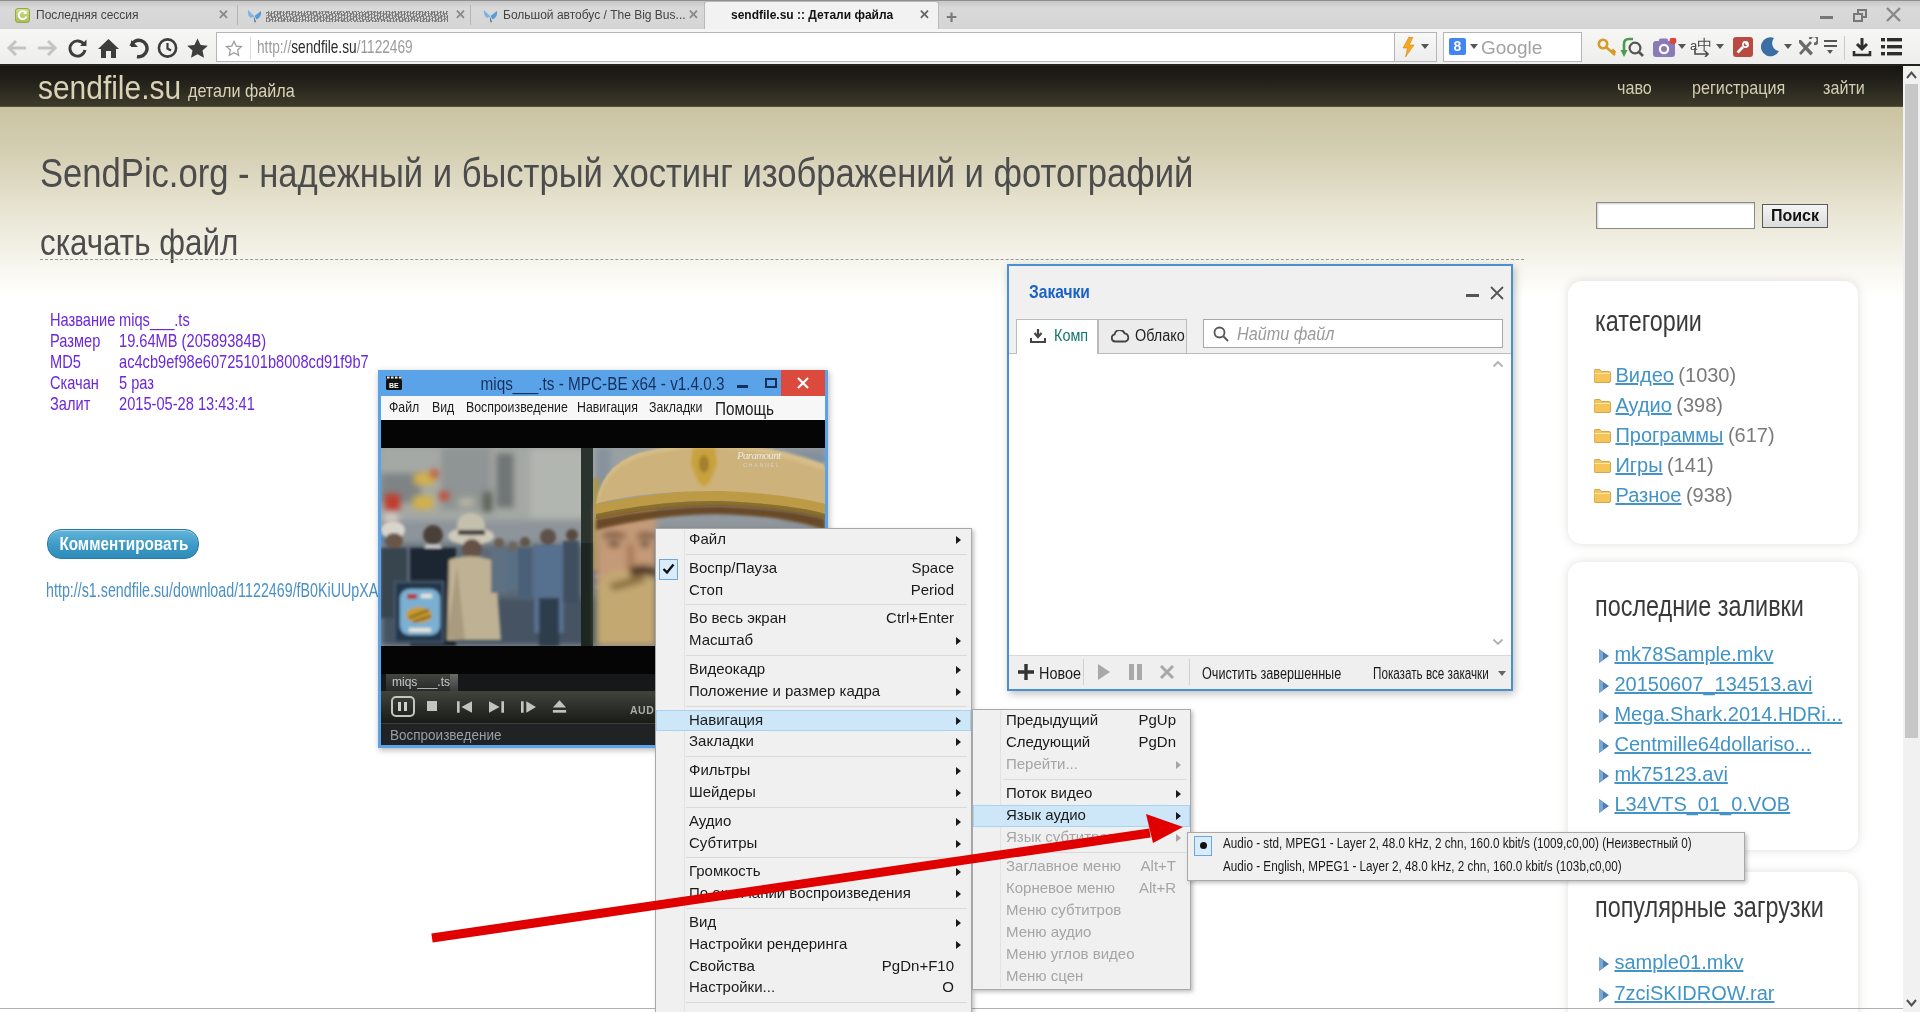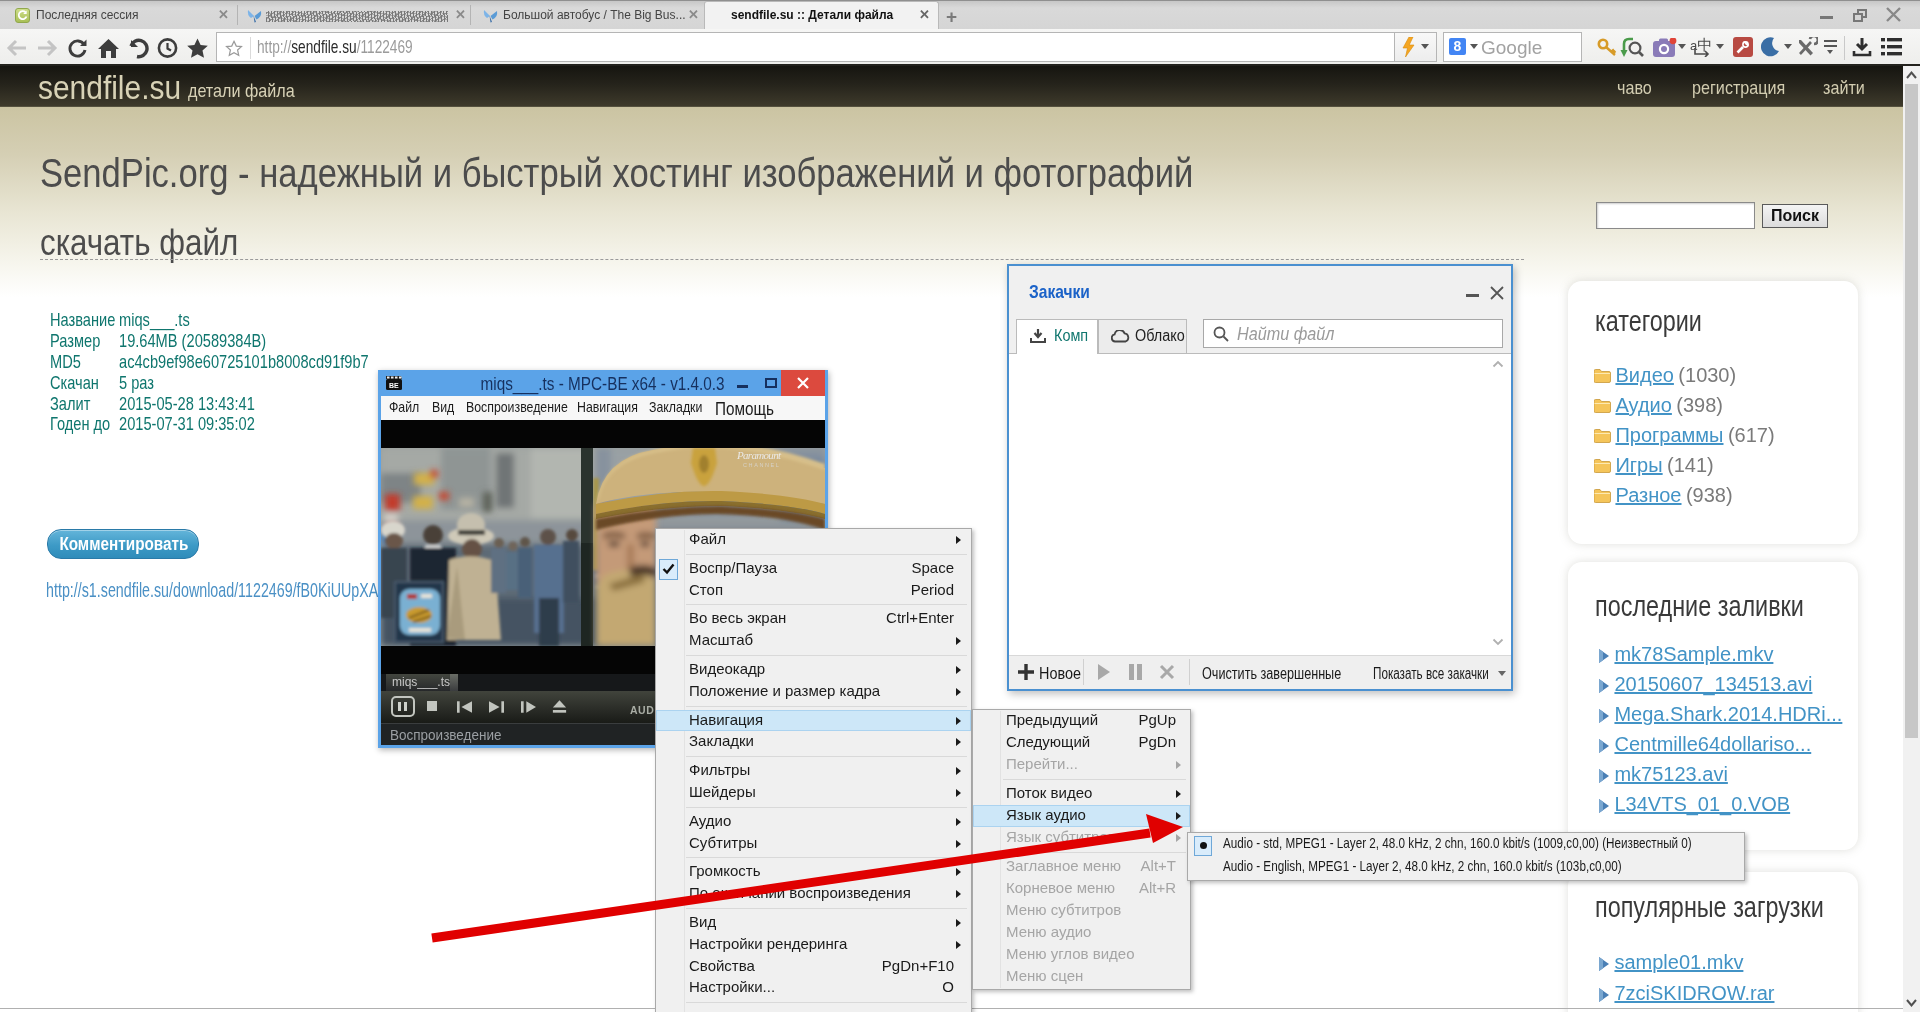--- a/index.html
+++ b/index.html
@@ -13,21 +13,21 @@
 #activetab{left:704px;top:1px;width:235px;height:28px;background:#f2f2f2;border:1px solid #b9b9b9;border-bottom:none;border-radius:3px 3px 0 0}
 #toolbar{left:0;top:29px;width:1920px;height:37px;background:linear-gradient(180deg,#f6f6f5,#eeeeec);border-bottom:2px solid #23221d}
 #urlbox{left:216px;top:32px;width:1179px;height:30px;background:#fff;border:1px solid #b5b5b5;font-size:19px;line-height:28px;color:#9b9b9b;white-space:nowrap}
 #searchbox{left:1443px;top:32px;width:139px;height:30px;background:#fff;border:1px solid #b5b5b5}
 
 #page{left:0;top:66px;width:1903px;height:946px;background:#fff}
 #siteheader{left:0;top:66px;width:1903px;height:41px;background:linear-gradient(180deg,#161510 0%,#25231b 45%,#3e3a2b 100%);border-bottom:1px solid #55513e}
 #pagegrad{left:0;top:107px;width:1903px;height:190px;background:linear-gradient(180deg,#cbc4a2 0%,#d5cfb4 25%,#e8e5d3 55%,#f8f7f0 85%,#ffffff 100%)}
 .hdrlink{top:77px;font-size:19px;color:#d2ccb0}
 h1,h2{font-weight:normal;color:#4c4c4c;white-space:nowrap}
-.filerow{white-space:nowrap;font-size:19px;color:#0f766e;height:20.9px;line-height:20.9px}
+.filerow{white-space:nowrap;font-size:19px;color:#6d28d9;height:20.9px;line-height:20.9px}
 .flab{display:inline-block;width:69px}
 #cmtbtn{left:47px;top:529px;width:152px;height:30px;border-radius:14px;background:linear-gradient(180deg,#64b5da 0%,#3d9ac6 55%,#2f8cba 100%);border:1px solid #2a7aa8;box-shadow:inset 0 1px 0 rgba(255,255,255,.4);color:#fff;font-weight:bold;font-size:18px;text-align:center;line-height:28px}
 #dllink{left:46px;top:578px;font-size:21px;color:#4a90c5;text-decoration:underline;white-space:nowrap}
 .card{background:#fff;border-radius:14px;box-shadow:0 0 10px rgba(140,140,125,.28)}
 .cardtitle{font-size:30px;color:#3a3a3a;white-space:nowrap}
 .slink{font-size:20px;color:#4293c6;text-decoration:underline;white-space:nowrap}
 .scount{font-size:20px;color:#7a7a7a}
 #footline{left:0;top:1008px;width:1903px;height:1px;background:#b0b0b0}
 
 #sbar{left:1903px;top:66px;width:17px;height:946px;background:#f1f1f1}
@@ -199,21 +199,20 @@
 
 <div class="abs" style="left:1596px;top:202px;width:159px;height:27px;background:#fff;border:1px solid #8a8a8a;box-shadow:inset 1px 1px 2px rgba(0,0,0,.2)"></div>
 <div class="abs" style="left:1762px;top:204px;width:66px;height:24px;background:linear-gradient(180deg,#f4f4f4,#dcdcdc);border:1px solid #5a5a5a;font-size:16px;font-weight:bold;color:#111;text-align:center;line-height:22px">Поиск</div>
 
 <div class="abs" style="left:50px;top:310px">
 <div class="filerow"><span class="flab"><span class="sx" style="transform:scaleX(.77)">Название</span></span><span class="sx" style="transform:scaleX(.77)">miqs___.ts</span></div>
 <div class="filerow"><span class="flab"><span class="sx" style="transform:scaleX(.77)">Размер</span></span><span class="sx" style="transform:scaleX(.77)">19.64MB (20589384B)</span></div>
 <div class="filerow"><span class="flab"><span class="sx" style="transform:scaleX(.77)">MD5</span></span><span class="sx" style="transform:scaleX(.77)">ac4cb9ef98e60725101b8008cd91f9b7</span></div>
 <div class="filerow"><span class="flab"><span class="sx" style="transform:scaleX(.77)">Скачан</span></span><span class="sx" style="transform:scaleX(.77)">5 раз</span></div>
 <div class="filerow"><span class="flab"><span class="sx" style="transform:scaleX(.77)">Залит</span></span><span class="sx" style="transform:scaleX(.77)">2015-05-28 13:43:41</span></div>
-<div class="filerow"><span class="flab"><span class="sx" style="transform:scaleX(.77)">Годен до</span></span><span class="sx" style="transform:scaleX(.77)">2015-07-31 09:35:02</span></div>
 </div>
 <div class="abs" id="cmtbtn"><span class="sx" style="transform:scaleX(.85);transform-origin:50% 50%">Комментировать</span></div>
 <div class="abs" id="dllink"><span class="sx" style="transform:scaleX(.68)">http://s1.sendfile.su/download/1122469/fB0KiUUpXAr3ePXDkIk0jw</span></div>
 
 <div class="abs card" style="left:1568px;top:281px;width:290px;height:263px"></div>
 <div class="abs cardtitle" style="left:1595px;top:304px"><span class="sx" style="transform:scaleX(.78)">категории</span></div>
 <div class="abs" style="left:1594px;top:364px">
 <div style="height:30px;white-space:nowrap"><svg width="17" height="14" viewBox="0 0 17 14" style="vertical-align:-1px">
         <path d="M0 2 Q0 0.5 1.5 0.5 L6 0.5 L7.5 2.5 L15 2.5 Q16.5 2.5 16.5 4 L16.5 12 Q16.5 13.5 15 13.5 L1.5 13.5 Q0 13.5 0 12 Z" fill="#f5c55a" stroke="#c89838" stroke-width=".8"></path>
         <path d="M0.5 5 L16 5 L16 4 L0.5 4 Z" fill="#fde9b0"></path>

